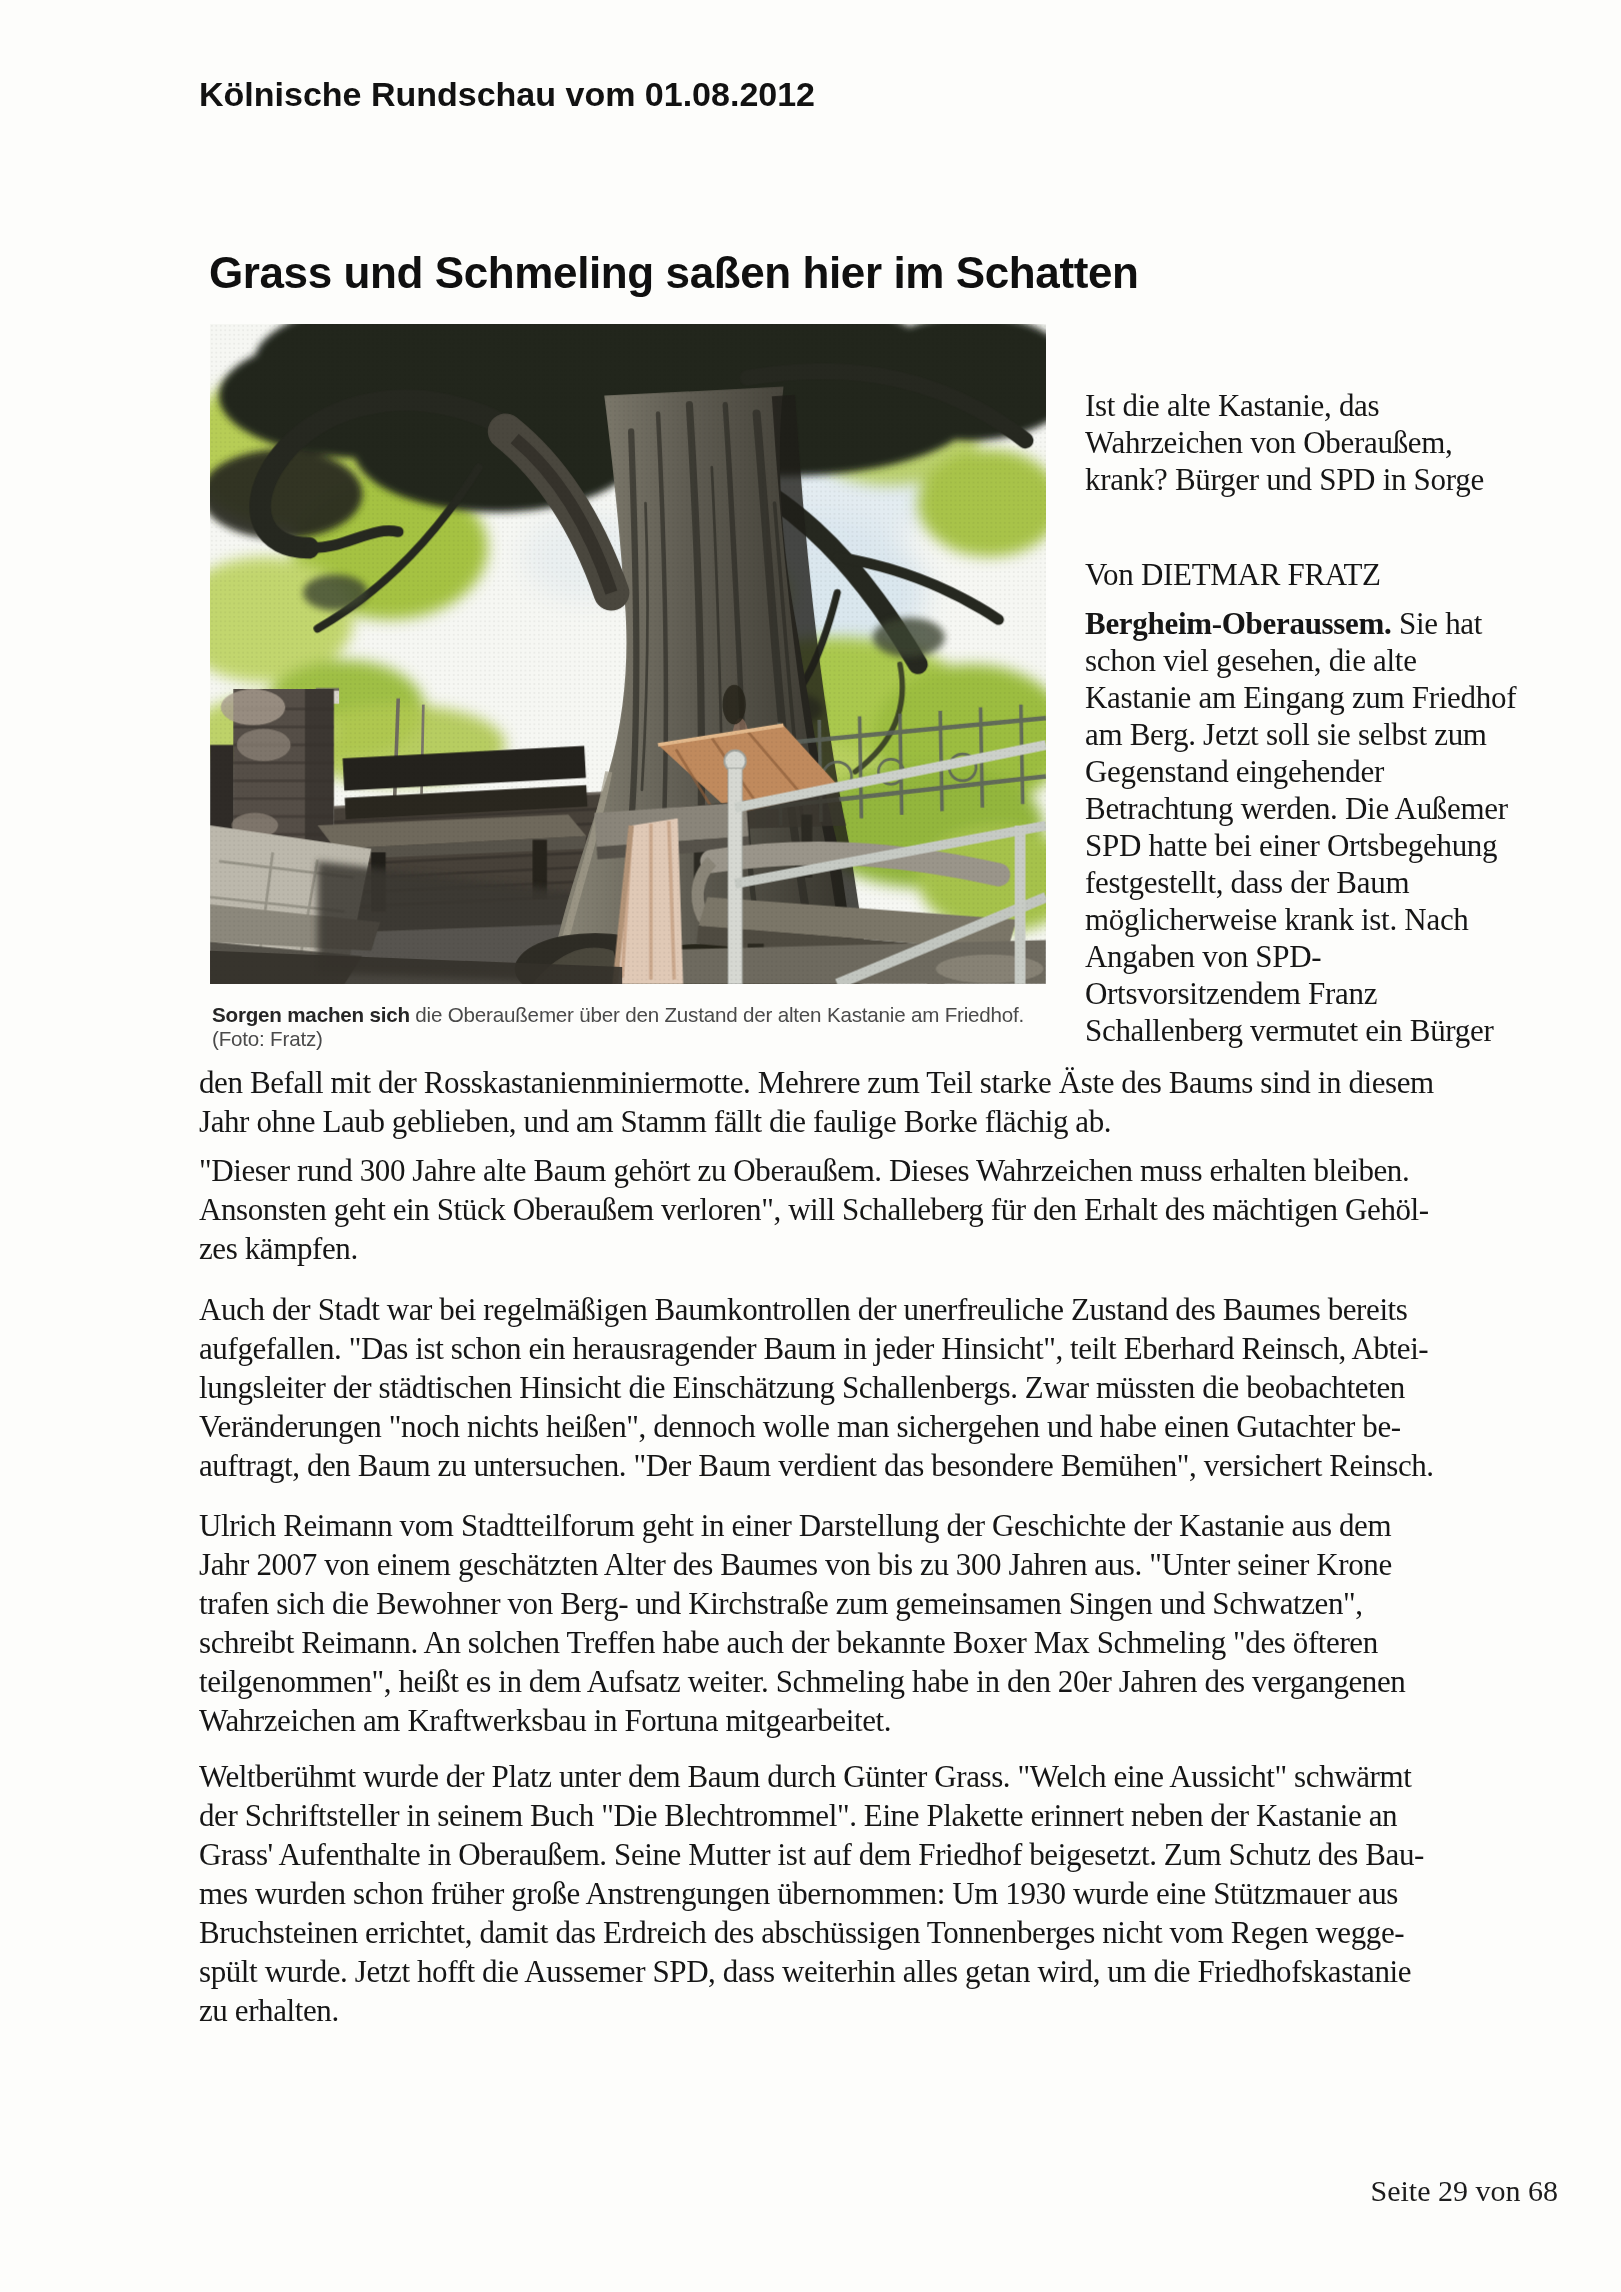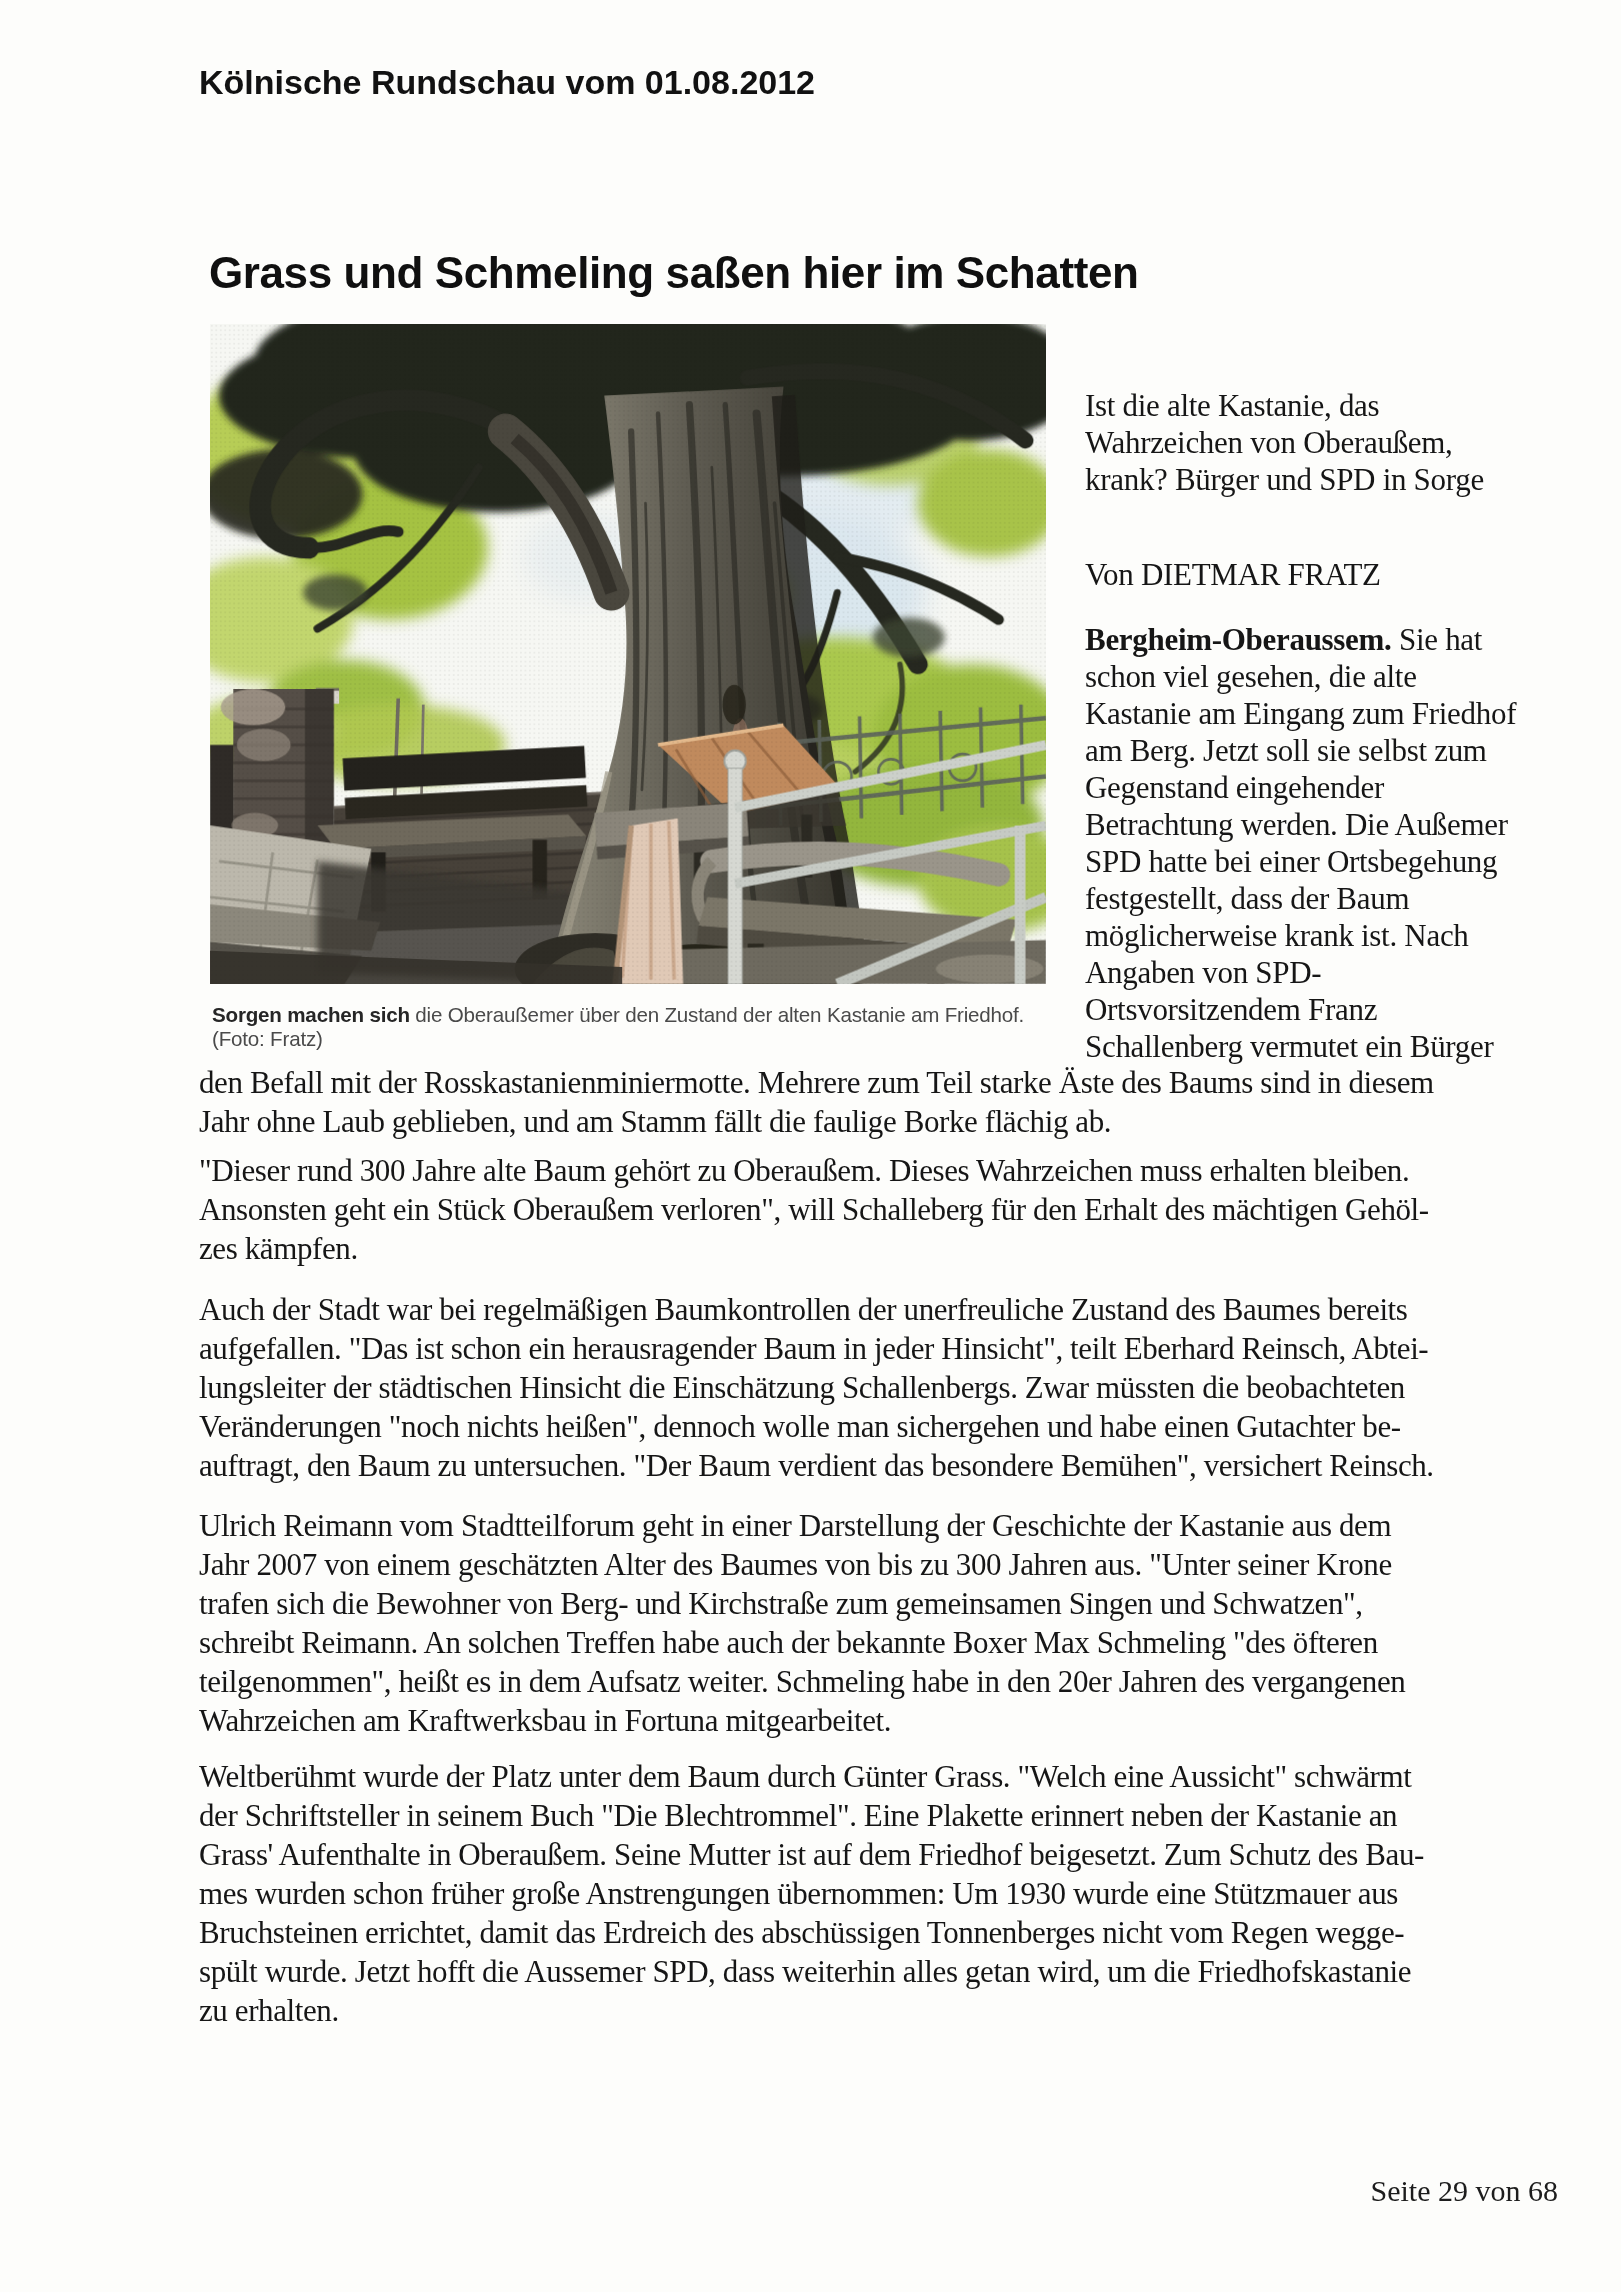--- a/index.html
+++ b/index.html
@@ -1,41 +1,41 @@
 <!DOCTYPE html>
 <html style="font-size:14.3px"><head>
 <meta charset="utf-8">
 <style>
   html,body{margin:0;padding:0;background:#e8e8e8;}
   .page{
     position:relative;width:1621px;height:2293px;background:#fdfdfb;
     font-family:"Liberation Serif",serif;color:#161616;overflow:hidden;
   }
   .source{
-    position:absolute;left:199px;top:63px;
+    position:absolute;left:199px;top:75px;
     font-family:"Liberation Sans",sans-serif;font-weight:bold;font-size:34px;color:#121212;
   }
   .headline{
     position:absolute;left:197px;top:236px;margin:12px;
     font-family:"Liberation Sans",sans-serif;font-weight:bold;font-size:44px;color:#101010;
     letter-spacing:-0.4px;
   }
   .photo{position:absolute;left:210px;top:324px;width:836px;height:660px;}
   .photo svg{display:block;width:100%;height:100%;}
   .caption{
     position:absolute;left:212px;top:1003px;width:842px;
     font-family:"Liberation Sans",sans-serif;font-size:20.6px;color:#4a4a4a;letter-spacing:-0.2px;
   }
   .caption b{color:#262626;}
   .col{
     position:absolute;left:1085px;top:387px;width:515px;
     font-size:31px;line-height:37px;letter-spacing:-0.3px;
   }
   .byline{margin-top:58px;}
-  .lead-par{margin-top:28px;}
+  .lead-par{margin-top:12px;}
   .par{
     position:absolute;left:199px;width:1370px;
     font-size:31px;line-height:39px;letter-spacing:-0.4px;
   }
   .p1{top:1063px;} .p2{top:1151px;} .p3{top:1290px;} .p4{top:1506px;} .p5{top:1757px;}
   .footer{
     position:absolute;right:63px;top:2174px;font-size:30px;color:#1d1d1d;
   }
   [data-bind-lines] > div{display:block;}
 </style>

